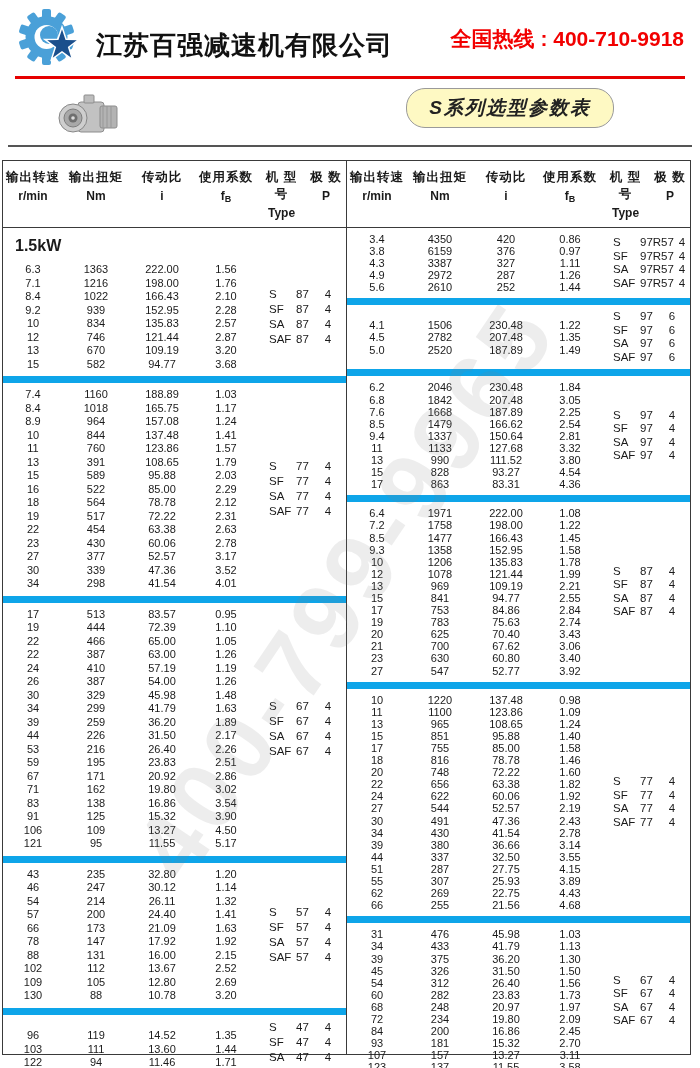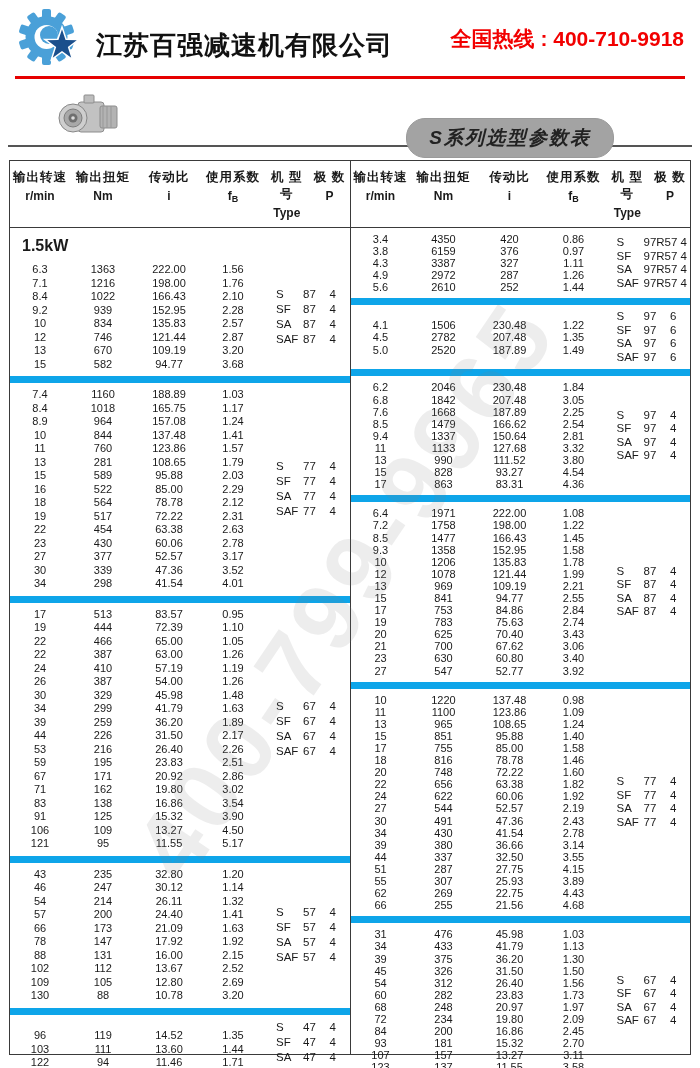--- a/index.html
+++ b/index.html
@@ -10,34 +10,34 @@
   
   .site-header{display:flex;align-items:center;height:66px;padding:6px 16px 0 16px}
   .logo{flex:0 0 auto;margin-top:2px}
   .company{font-size:26px;font-weight:bold;margin:12px 0 0 4px;letter-spacing:1px;color:#111}
   .hotline{margin-left:auto;font-size:21px;font-weight:bold;color:#f20000;white-space:nowrap}
   .redline{height:3px;background:#e60000;margin:4px 15px 0 15px}
   
   .subhead{position:relative;height:66px}
   .product-thumb{position:absolute;left:56px;top:9px}
   .title-pill{
-    position:absolute;right:86px;top:39px;border:1.5px solid #9a9a9a;border-radius:19px;
-    padding:6px 22px;font-style:italic;font-weight:bold;font-size:19px;color:#222;background:#a3a3a3;
+    position:absolute;right:86px;top:9px;border:1.5px solid #9a9a9a;border-radius:19px;
+    padding:6px 22px;font-style:italic;font-weight:bold;font-size:19px;color:#222;background:#fef9c3;
     letter-spacing:2px;
   }
   .grayline{height:2px;background:#555;margin:0 8px}
   
   .watermark{
     position:absolute;left:345px;top:590px;transform:translate(-50%,-50%) rotate(-56deg);
     font-size:96px;font-weight:bold;letter-spacing:6px;white-space:nowrap;
     color:rgba(130,130,130,0.14);z-index:3;pointer-events:none;
   }
   
   .tables{
-    display:flex;margin:13px 9px 0 9px;height:895px;border:1.5px solid #3a3a3a;
+    display:flex;margin:13px 9px 0 2px;height:895px;border:1.5px solid #3a3a3a;
     position:relative;z-index:1;box-sizing:border-box;
   }
   .ptable{flex:1 1 0;display:flex;flex-direction:column;min-width:0;box-sizing:border-box}
   .ptable.first{border-right:1.5px solid #3a3a3a}
   .thead{
     display:grid;grid-template-columns:60px 66px 66px 62px 1fr 40px;
     padding:8px 0 7px 0;border-bottom:1.5px solid #3a3a3a;text-align:center;
   }
   .th .cn{font-size:12.5px;font-weight:bold;letter-spacing:1px}
   .th .unit{font-size:12px;margin-top:3px;font-weight:bold}
@@ -212,21 +212,21 @@
             <div class="cell">1.24</div>
             <div class="cell">10</div>
             <div class="cell">844</div>
             <div class="cell">137.48</div>
             <div class="cell">1.41</div>
             <div class="cell">11</div>
             <div class="cell">760</div>
             <div class="cell">123.86</div>
             <div class="cell">1.57</div>
             <div class="cell">13</div>
-            <div class="cell">281</div>
+            <div class="cell">391</div>
             <div class="cell">108.65</div>
             <div class="cell">1.79</div>
             <div class="cell">15</div>
             <div class="cell">589</div>
             <div class="cell">95.88</div>
             <div class="cell">2.03</div>
             <div class="cell">16</div>
             <div class="cell">522</div>
             <div class="cell">85.00</div>
             <div class="cell">2.29</div>

